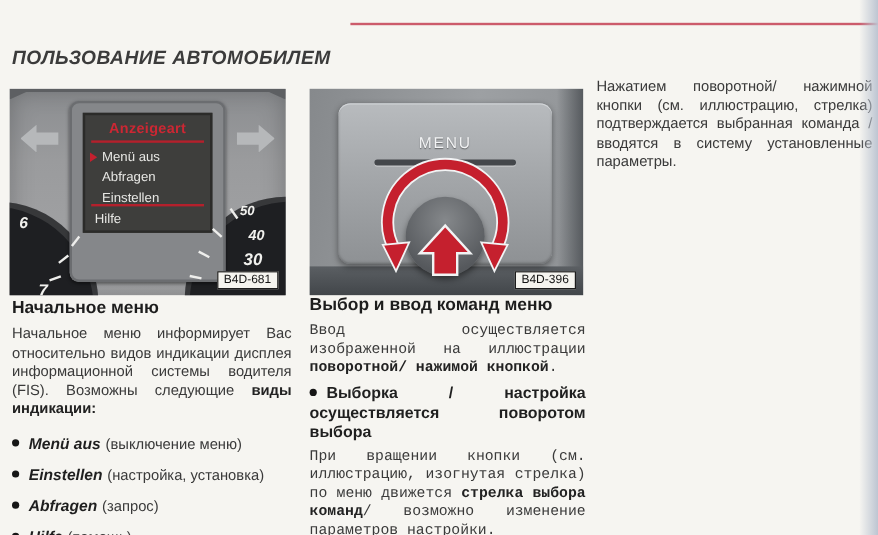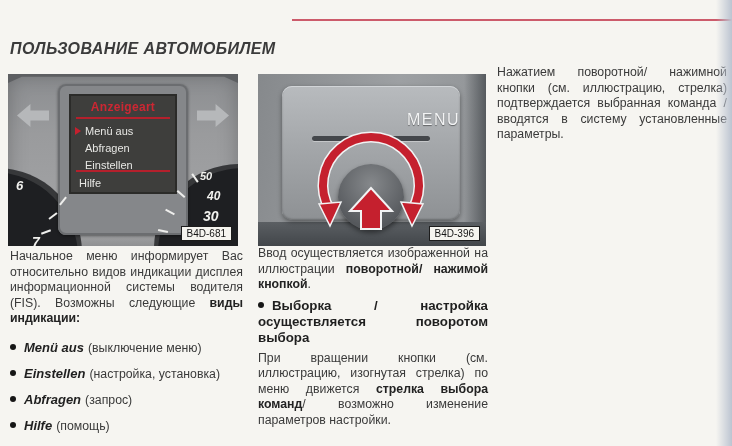--- a/index.html
+++ b/index.html
@@ -102,21 +102,21 @@
     position:absolute; right:0; top:0; width:22px; height:100%;
     background:linear-gradient(90deg, rgba(55,59,63,0), #565a5e);
   }
   .panel {
     position:absolute; left:24px; top:12px; width:178px; height:134px;
     border-radius:10px;
     background:linear-gradient(180deg,#b8bbbe 0%, #a4a7aa 45%, #8e9194 100%);
     box-shadow: 0 2px 5px rgba(0,0,0,0.4), inset 0 1px 0 #d2d5d8, inset 0 -1px 2px rgba(0,0,0,0.25);
   }
   .menu-label {
-    text-align:right; color:#f3f4f5; font-size:16px; letter-spacing:1.5px;
+    text-align:center; color:#f3f4f5; font-size:13px; letter-spacing:1.5px;
     margin-top:25px; text-shadow:0 1px 1px rgba(0,0,0,0.45);
   }
   .slot {
     width:118px; height:5px; background:#44474b; border-radius:3px;
     margin:7px auto 0; box-shadow:0 1px 0 rgba(255,255,255,0.35);
   }
   .knob-ring {
     position:absolute; left:56px; top:78px; width:66px; height:66px;
     border-radius:50%;
     background:radial-gradient(circle at 50% 30%, #85888b, #55585c 75%);
@@ -144,21 +144,21 @@
   .term-list li { margin-bottom:11px; font-size:12.3px; color:#3a3a3a; }
   .dot {
     display:inline-block; width:6px; height:6px; border-radius:50%;
     background:#161616; margin-right:8px; vertical-align:1.5px;
   }
   .term { font-weight:bold; font-style:italic; font-size:13px; color:#1f1f1f; margin-right:4px; }
   .bullet-bold {
     font-size:13.3px; font-weight:bold; color:#1f1f1f; line-height:16px;
     margin:5px 0 5px 0; text-align:justify;
   }
-  .mid-para { margin-bottom:5px; }
+  .mid-para { margin-bottom:5px;font-family:Liberation Mono, monospace; }
 </style>
 </head>
 <body>
 
 <div>
 
   <span class="header-title">ПОЛЬЗОВАНИЕ АВТОМОБИЛЕМ</span>
   <div class="header-rule"></div>
 
   <div class="photo photo1">
@@ -225,30 +225,32 @@
       <polygon points="61,130 83,128 72,152" fill="#c5202e" stroke="#f2f3f4" stroke-width="1.5"></polygon>
       <polygon points="143,128 165,130 154,152" fill="#c5202e" stroke="#f2f3f4" stroke-width="1.5"></polygon>
 
       <polygon points="113,114 92,137 103,137 103,155 123,155 123,137 134,137" fill="#c5202e" stroke="#f2f3f4" stroke-width="2"></polygon>
     </svg>
 
     <div class="fig-caption">B4D-396</div>
   </div>
 
   <div class="col col-left">
+    <div class="section-heading">Начальное меню</div>
     <p class="body-text"><span>Начальное меню информирует Вас относительно видов индикации дисплея информационной системы водителя (FIS). Возможны следующие </span><b>виды индикации</b><b>:</b></p>
     <ul class="term-list">
       <li><span class="dot"></span><span class="term">Menü aus</span><span>(выключение меню)</span></li>
       <li><span class="dot"></span><span class="term">Einstellen</span><span>(настройка, установка)</span></li>
       <li><span class="dot"></span><span class="term">Abfragen</span><span>(запрос)</span></li>
       <li><span class="dot"></span><span class="term">Hilfe</span><span>(помощь)</span></li>
     </ul>
   </div>
 
   <div class="col col-mid">
+    <div class="section-heading">Выбор и ввод команд меню</div>
     <p class="body-text mid-para"><span>Ввод осуществляется изображенной на иллюстрации </span><b>поворотной/ нажимой кнопкой</b><span>.</span></p>
     <p class="bullet-bold"><span class="dot"></span><span>Выборка / настройка осуществляется поворотом выбора</span></p>
     <p class="body-text mid-para"><span>При вращении кнопки (см. иллюстрацию, изогнутая стрелка) по меню движется </span><b>стрелка выбора команд</b><span>/ возможно изменение параметров настройки.</span></p>
 
   </div>
 
   <div class="col col-right">
     <p class="body-text">Нажатием поворотной/ нажимной кнопки (см. иллюстрацию, стрелка) подтверждается выбранная команда / вводятся в систему установленные параметры.</p>
   </div>
 

